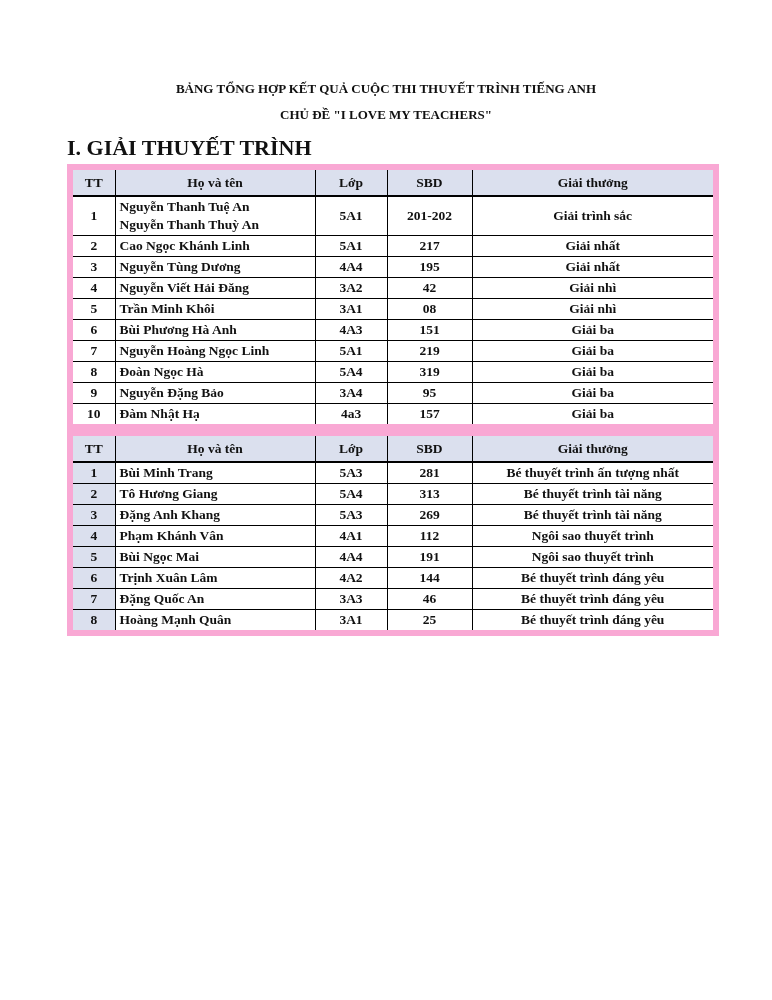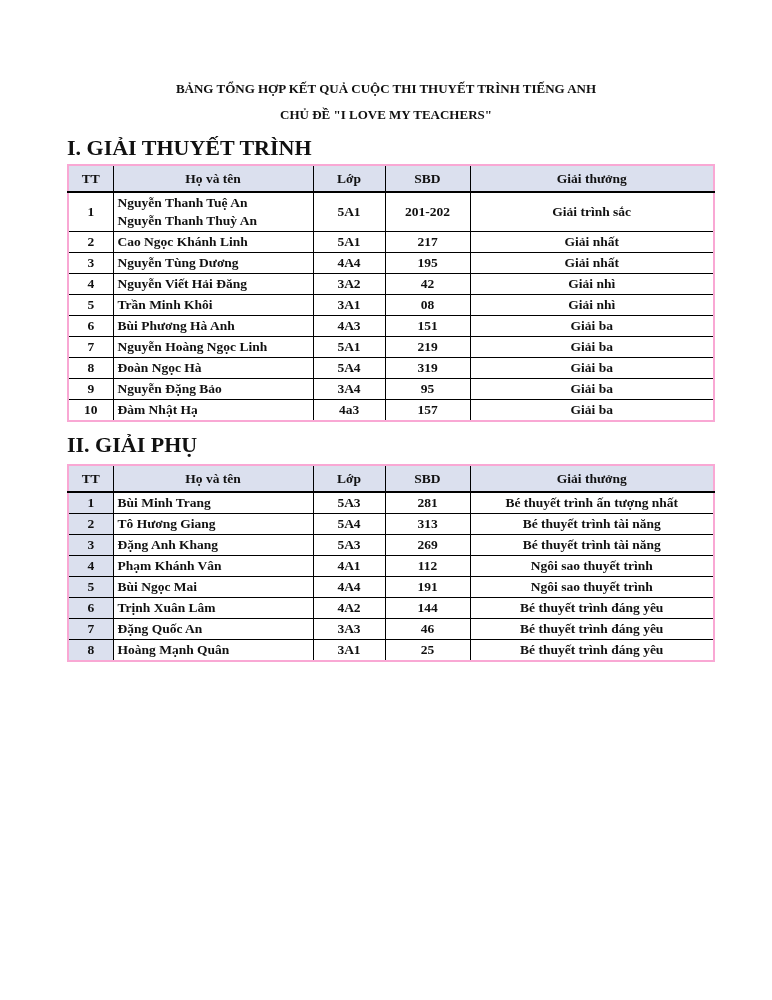--- a/index.html
+++ b/index.html
@@ -32,21 +32,21 @@
   }
   .section-heading.second {
     margin-top: 13px;
     margin-bottom: 9px;
   }
   table.results {
     border-collapse: collapse;
     table-layout: fixed;
     margin-left: 67px;
     width: 646px;
-    border: 2px solid #f9a8d4;
+    border: 6px solid #f9a8d4;
   }
   table.results th,
   table.results td {
     border: 1px solid #000000;
     font-weight: bold;
     font-size: 13.5px;
     line-height: 18px;
     padding: 1px 4px;
     text-align: center;
     vertical-align: middle;
@@ -171,21 +171,20 @@
         <tr>
           <td class="col-tt">10</td>
           <td class="col-name">Đàm Nhật Hạ</td>
           <td class="col-lop">4a3</td>
           <td class="col-sbd">157</td>
           <td class="col-prize">Giải ba</td>
         </tr>
       </tbody>
   </table>
 
-  <div class="section-heading second">II. GIẢI PHỤ</div>
 
   <table class="results phu">
     <colgroup>
       <col class="col-tt-w">
         <col class="col-name-w">
         <col class="col-lop-w">
         <col class="col-sbd-w">
         <col class="col-prize-w">
     </colgroup>
     <thead>

